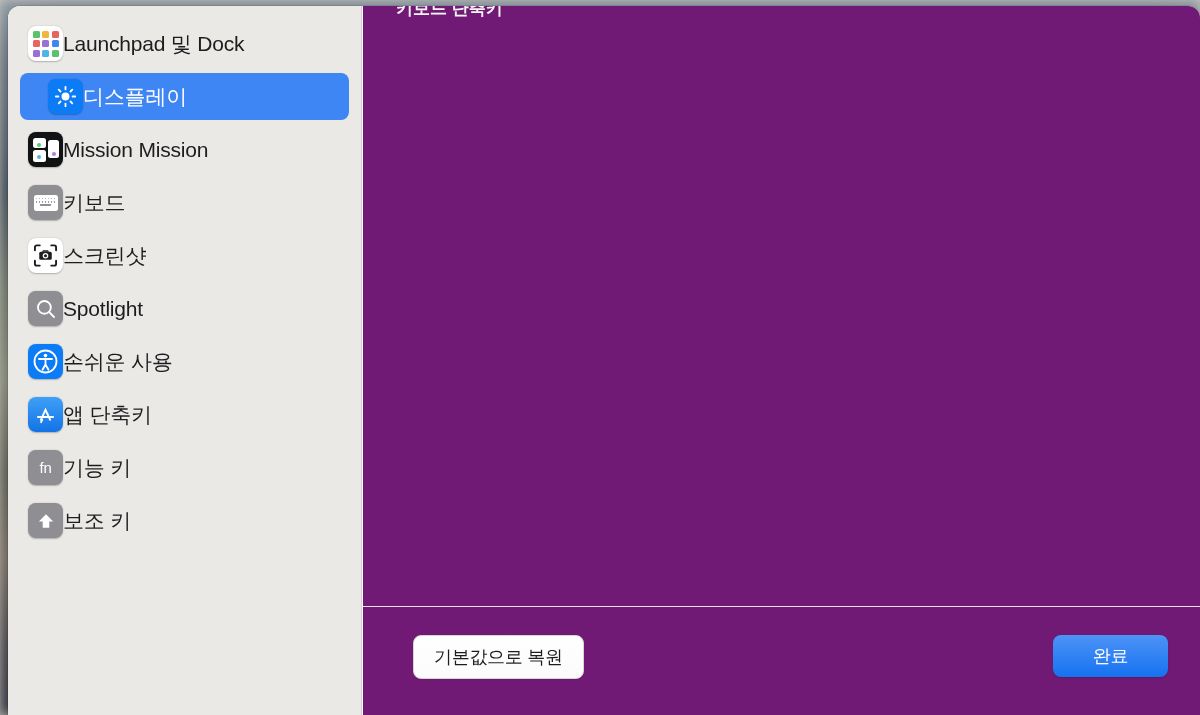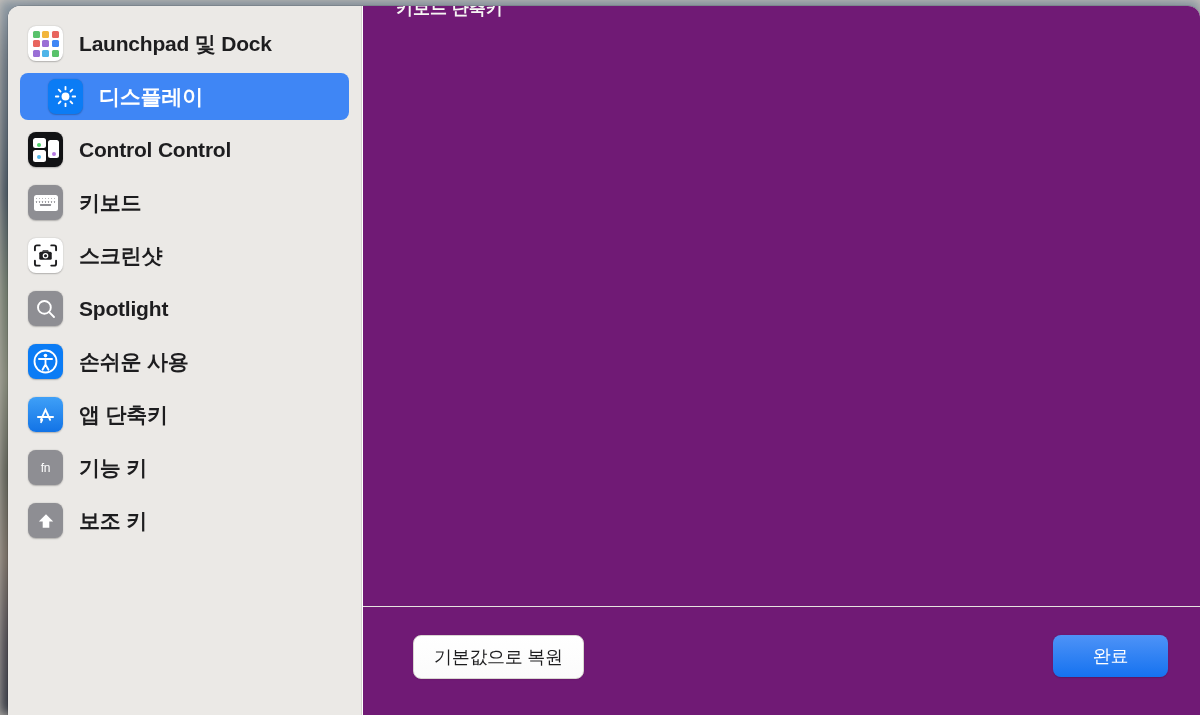--- a/index.html
+++ b/index.html
@@ -38,21 +38,21 @@
   .side-row{
     display:flex; align-items:center;
     height:47px; margin:0 12px 6px 12px;
     padding-left:8px; border-radius:8px;
     cursor:default;
   }
   .side-row.selected{ background:#3f86f5;padding-left:28px; }
   .side-row.selected .side-label{ color:#ffffff; }
   .side-label{
     font-size:21px; color:#1d1d1f; letter-spacing:-.2px;
-    white-space:nowrap; margin-left:16px;font-weight:bold;
+    white-space:nowrap; 
   }
 
   
   .tile{
     width:35px; height:35px; border-radius:8px;
     flex:0 0 35px; position:relative;
     display:flex; align-items:center; justify-content:center;
     box-shadow:0 0.5px 1.5px rgba(0,0,0,.25);
   }
   .tile svg{ display:block; }
@@ -74,21 +74,21 @@
   .mc i{ position:absolute; background:#fff; border-radius:2.5px; }
   .mc .dot{ border-radius:50%; width:4px; height:4px; }
 
   
   .kbd{ width:24px; height:16px; background:#fff; border-radius:2.5px;
         padding:3px 2.5px; display:flex; flex-direction:column; gap:1.6px; }
   .kbd span{ display:flex; gap:1.5px; justify-content:center; }
   .kbd span i{ width:1.9px; height:1.9px; background:#8e8e93; border-radius:.4px; display:block; }
   .kbd span.space i{ width:11px; }
 
-  .fn-txt{ color:#fff; font-size:12px; letter-spacing:-.3px; }
+  .fn-txt{ color:#fff; font-size:15px; letter-spacing:-.3px; }
 
   
   #content{
     position:absolute; left:355px; top:0; right:0; bottom:0; background:#701a75;
   }
   #ghost-title{
     position:absolute; left:33px; top:-9px;
     font-size:17px; font-weight:700; color:#f6f5f3;
   }
 
@@ -188,21 +188,21 @@
       <div class="tile t-black">
         <div class="mc">
           <i style="left:0;top:0;width:13px;height:10px"></i>
           <i style="left:0;top:12px;width:13px;height:12px"></i>
           <i style="left:15px;top:2px;width:11px;height:18px"></i>
           <i class="dot" style="left:4px;top:5px;background:#4fd06a"></i>
           <i class="dot" style="left:4px;top:17px;background:#4fb5e8"></i>
           <i class="dot" style="left:19px;top:14px;background:#b57ae0"></i>
         </div>
       </div>
-      <span class="side-label">Control Control</span>
+      <span class="side-label">Mission Mission</span>
     </div>
 
     <div class="side-row">
       <div class="tile t-gray">
         <div class="kbd">
           <span>
               <i></i>
               <i></i>
               <i></i>
               <i></i>

